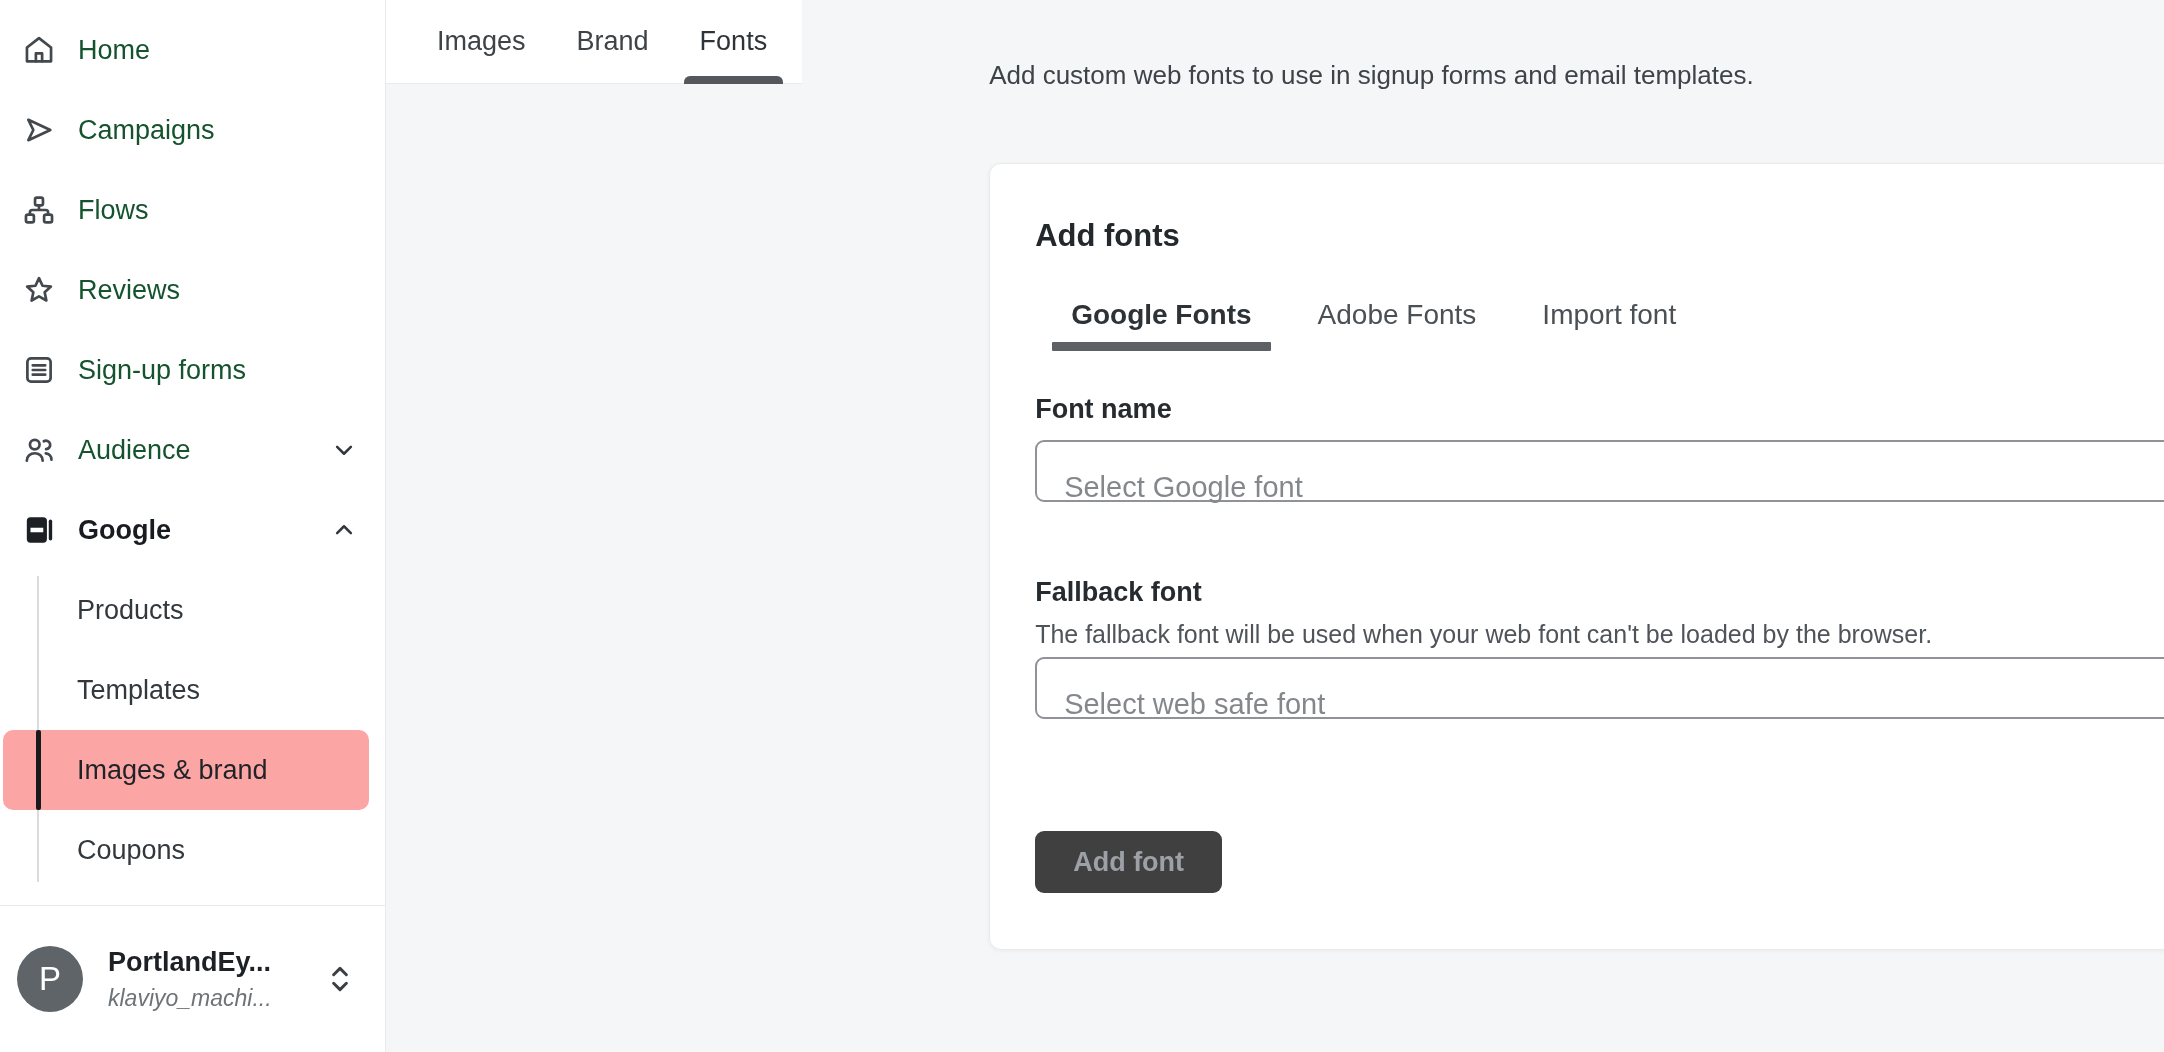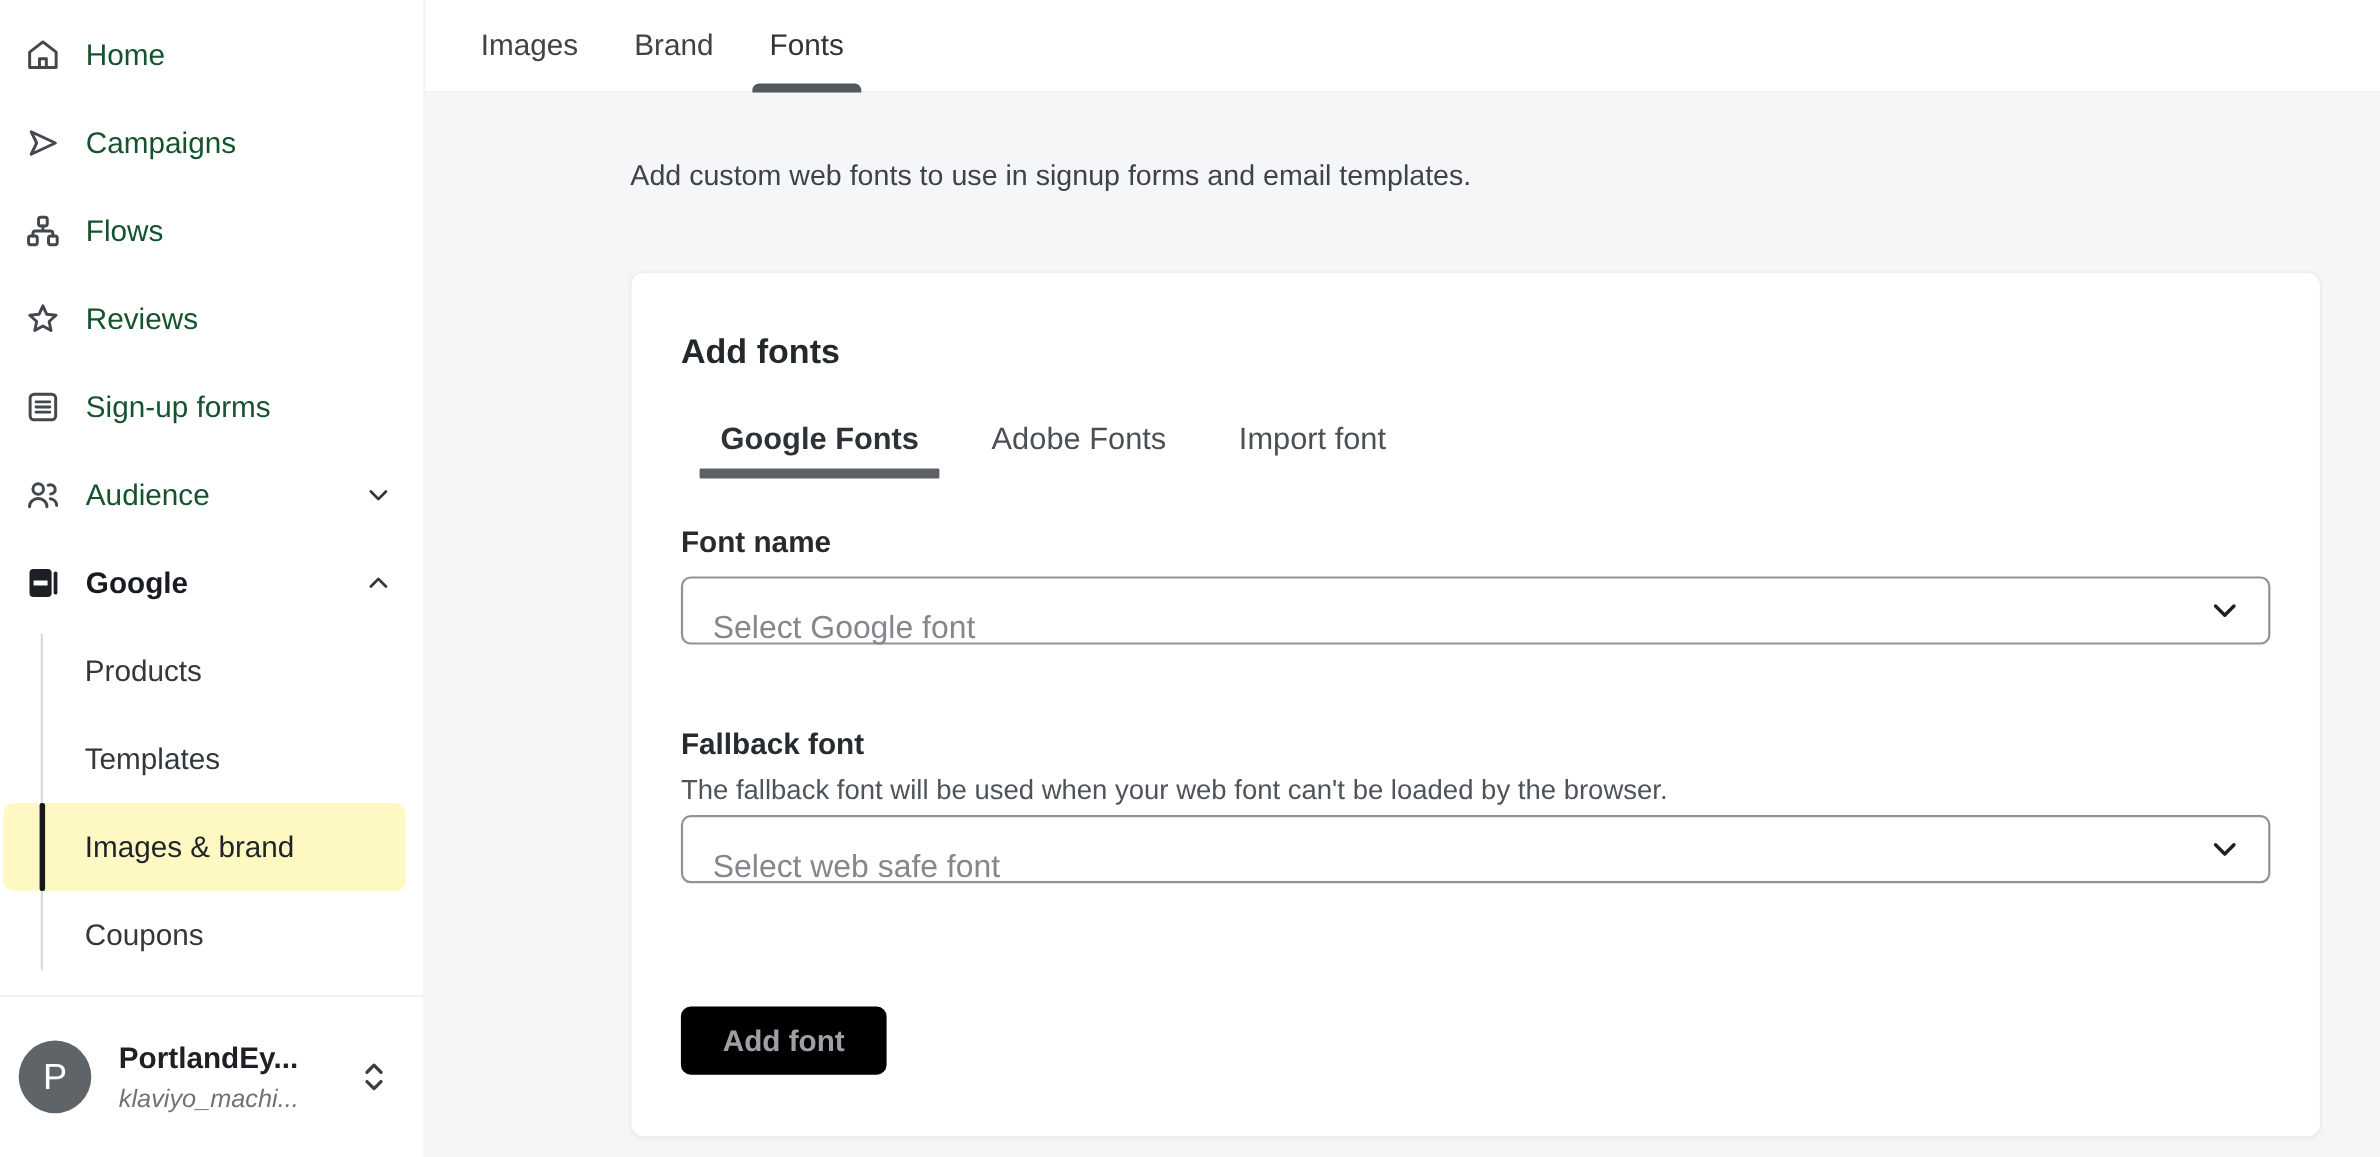--- a/index.html
+++ b/index.html
@@ -33,21 +33,21 @@
   .sub-list::before {
     content:''; position:absolute; left:37px; top:6px; bottom:8px;
     width:2px; background:#d9dbdd;
   }
   .sub-item {
     height:80px; display:flex; align-items:center;
     padding-left:74px; margin:0 16px 0 3px;
     font-size:27px; color:#33383d; cursor:pointer;
     position:relative; border-radius:10px;
   }
-  .sub-item.active { background:#fef9c3; color:#1f2327; }
+  .sub-item.active { background:#fca5a5; color:#1f2327; }
   .sub-item.active::before {
     content:''; position:absolute; left:33px; top:0; bottom:0;
     width:5px; background:#17191c; border-radius:2px; z-index:1;
   }
 
   .account {
     position:absolute; left:0; right:0; bottom:0; height:147px;
     border-top:1px solid #e7e9ea;
     display:flex; align-items:center; padding:0 28px 0 17px; gap:25px;
     background:#fff; cursor:pointer;
@@ -57,21 +57,21 @@
     background:#5f6468; color:#fff; font-size:33px;
     display:flex; align-items:center; justify-content:center;
   }
   .acct-text { min-width:0; }
   .acct-name { font-size:27px; font-weight:700; color:#1d2125; white-space:nowrap; }
   .acct-org { font-size:23px; color:#6e7377; margin-top:7px; white-space:nowrap;font-style:italic; }
   .acct-chevrons { margin-left:auto; width:34px; height:40px; color:#3a3f44; }
   .acct-chevrons svg { width:34px; height:40px; }
 
   
-  .main { flex:1; display:flex; flex-direction:column; background:#f5f6f8; min-width:0; }
+  .main { flex:1; display:flex; flex-direction:row; background:#f5f6f8; min-width:0; }
 
   .tabbar {
     height:84px; flex:none; background:#fff; border-bottom:1px solid #e9ebed;
     display:flex; align-items:stretch; padding-left:35px;
   }
   .tab {
     padding:0 16px; margin-right:19px; display:flex; align-items:center;
     font-size:27px; color:#3e4348; position:relative; cursor:pointer;
   }
   .tab.active { color:#2f3439; }
@@ -115,21 +115,21 @@
   }
   .select.second { margin-top:8px; }
   .select .ph { font-size:29px; color:#84888d;margin-top:32px; }
   .select .sel-chev { width:31px; height:31px; color:#1d2125; flex:none; }
   .select .sel-chev svg { width:31px; height:31px; }
 
   .btn-row { margin-top:112px; }
   .btn-disabled {
     display:inline-flex; align-items:center; justify-content:center;
     height:62px; padding:0 38px; border:none; border-radius:9px;
-    background:#000000; color:#9da1a7; font-size:27px; font-weight:700;
+    background:#404040; color:#9da1a7; font-size:27px; font-weight:700;
     font-family:"Liberation Sans", sans-serif; cursor:default;
   }
 </style>
 </head>
 <body>
 
 <aside class="sidebar">
 
   <div class="nav-item">
     <span class="nav-ic">

